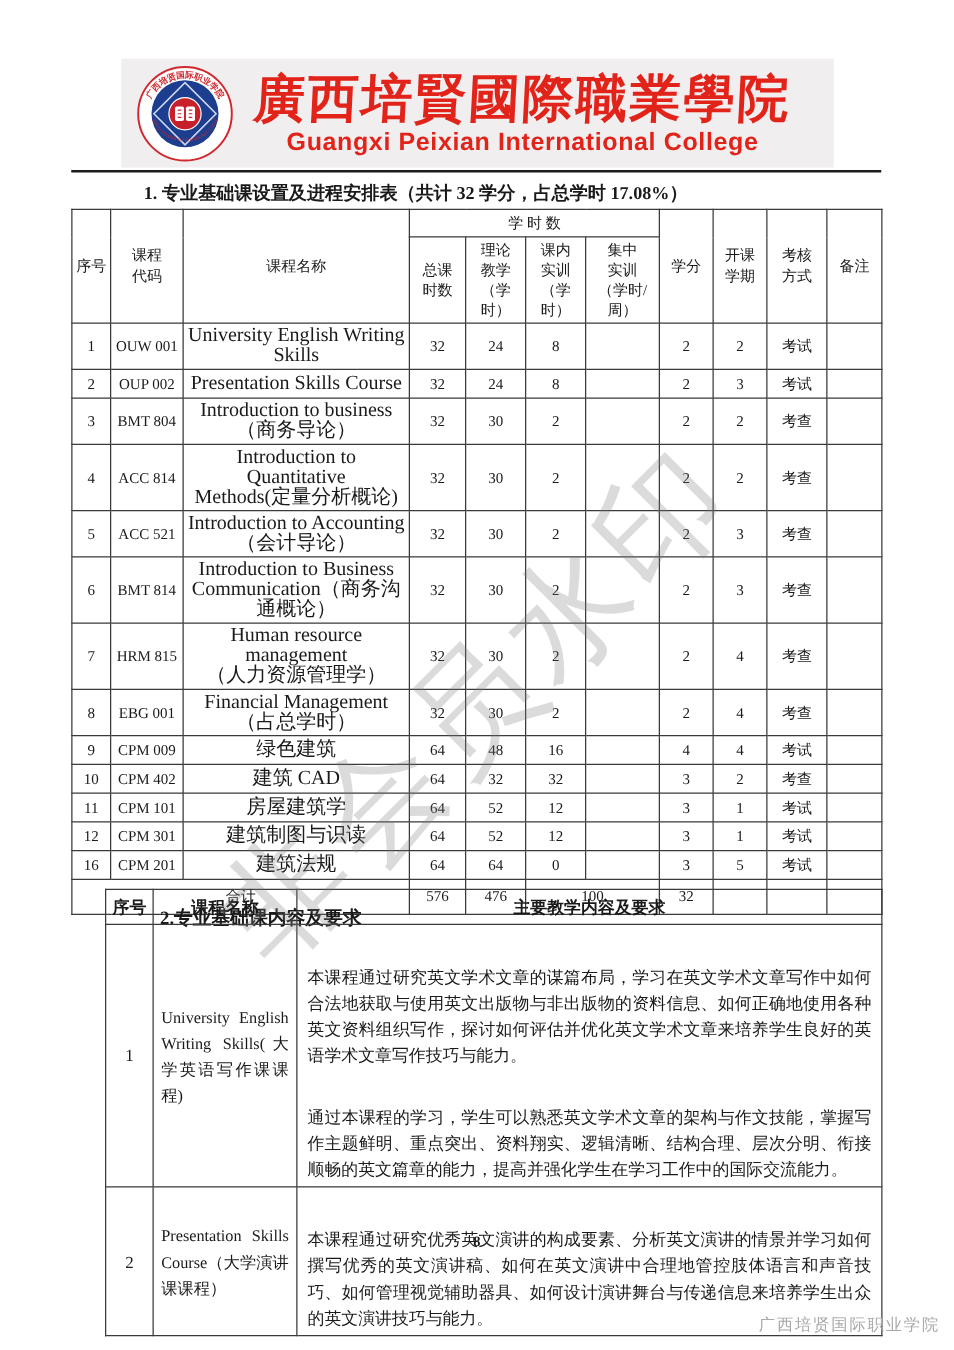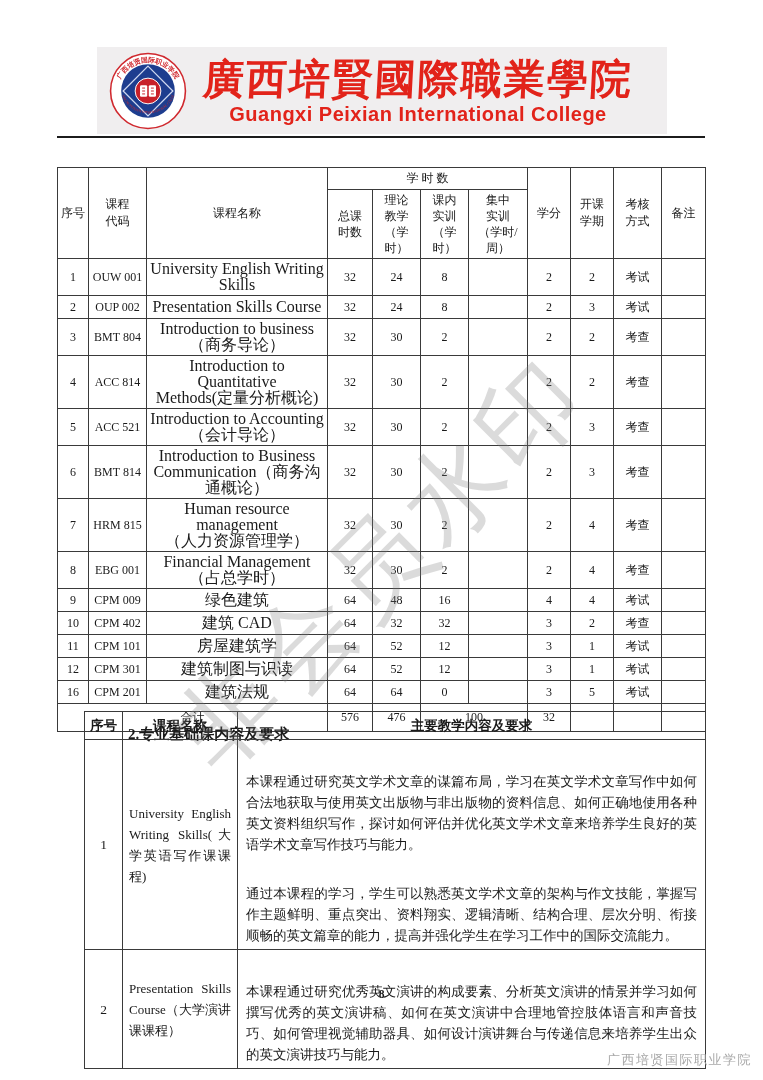--- a/index.html
+++ b/index.html
@@ -98,20 +98,21 @@
       </svg>
     </div>
     <div class="header-names">
       <div class="college-cn">廣西培賢國際職業學院</div>
       <div class="college-en">Guangxi Peixian International College</div>
     </div>
   </div>
 
   <div class="header-rule"></div>
 
+  <div class="section1-title">1. 专业基础课设置及进程安排表（共计 32 学分，占总学时 17.08%）</div>
 
   <table id="table1">
     <colgroup>
       <col style="width:31px">
         <col style="width:58px">
         <col style="width:181px">
       <col style="width:45px">
         <col style="width:48px">
         <col style="width:48px">
         <col style="width:59px">

